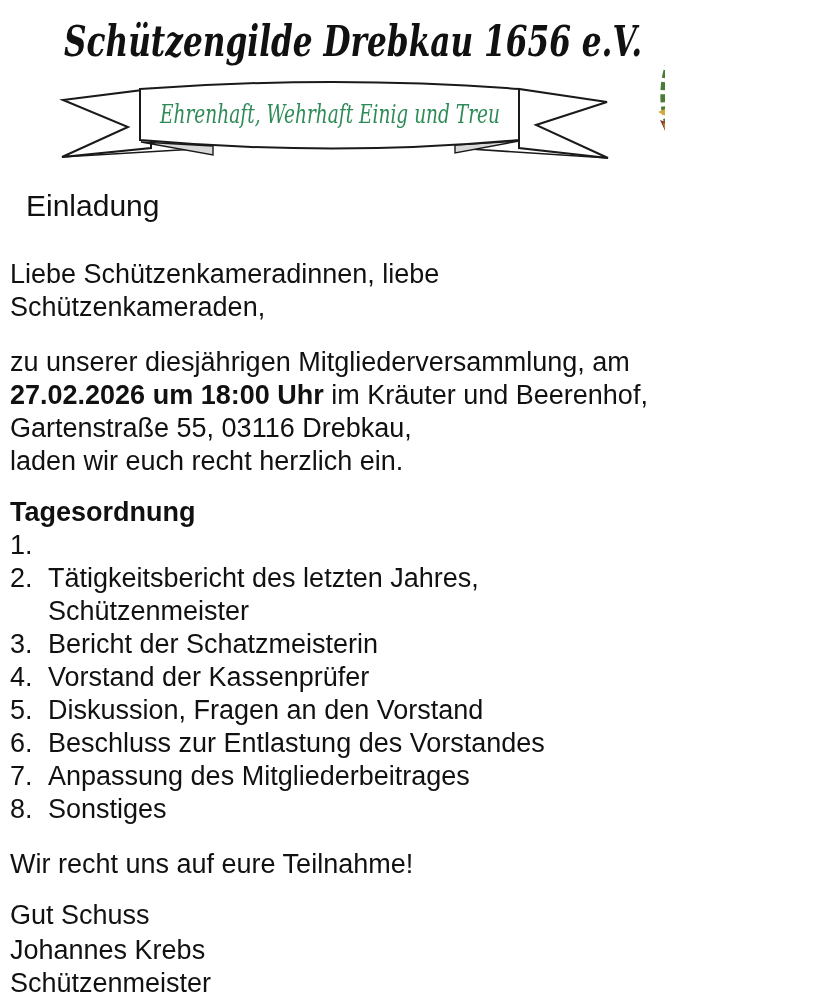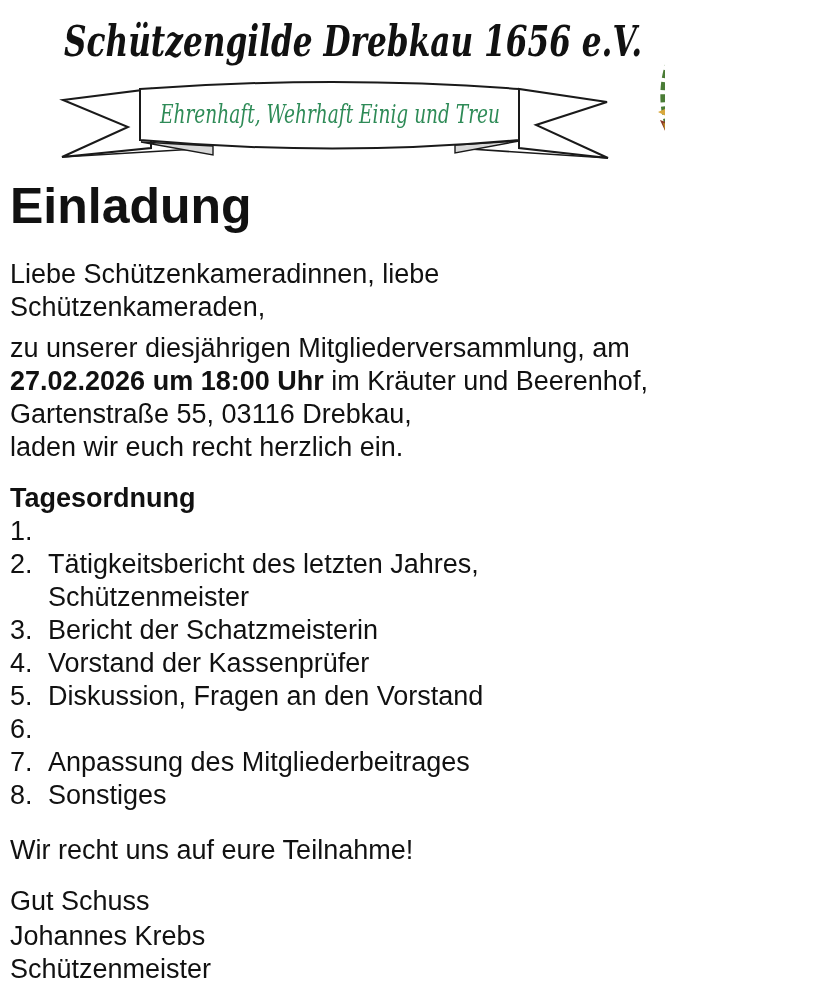--- a/index.html
+++ b/index.html
@@ -19,23 +19,23 @@
     font-size: 43px; fill: var(--text, #111);
   }
   .ribbon-svg { position: absolute; left: 55px; top: 78px; }
   .motto-text {
     font-family: "DejaVu Serif", serif;
     font-style: italic;
     font-size: 26px; fill: var(--motto_green, #2e8b57);
   }
   .crest-svg { position: absolute; left: 652px; top: 20px; }
   main { padding-left: 10px; }
-  h1 { font-size: 50px; line-height: 44px; margin: 4px 0 30px; font-weight: bold; }
+  h1 { font-size: 30px; line-height: 44px; margin: 4px 16px 30px; font-weight: normal; }
   p { margin: 0; }
-  .salutation { margin-bottom: 8px; }
+  .salutation { margin-bottom: 22px; }
   .meeting { }
   .invite { margin-bottom: 18px; }
   .agenda-heading { font-weight: bold; }
   .agenda { list-style: none; margin: 0 0 22px; padding: 0; }
   .agenda-item { display: flex; }
   .agenda-item .num { width: 38px; flex: none; }
   .agenda-item .txt { white-space: pre-line; }
   .closing { margin-bottom: 18px; }
   .signoff { margin-bottom: 2px; }
 </style>
@@ -136,20 +136,21 @@
       <li class="agenda-item">
         <span class="num">4.</span>
         <span class="txt">Vorstand der Kassenprüfer</span>
       </li>
       <li class="agenda-item">
         <span class="num">5.</span>
         <span class="txt">Diskussion, Fragen an den Vorstand</span>
       </li>
       <li class="agenda-item">
         <span class="num">6.</span>
+        <span class="txt">Beschluss zur Entlastung des Vorstandes</span>
       </li>
       <li class="agenda-item">
         <span class="num">7.</span>
         <span class="txt">Anpassung des Mitgliederbeitrages</span>
       </li>
       <li class="agenda-item">
         <span class="num">8.</span>
         <span class="txt">Sonstiges</span>
       </li>
     </ol>

